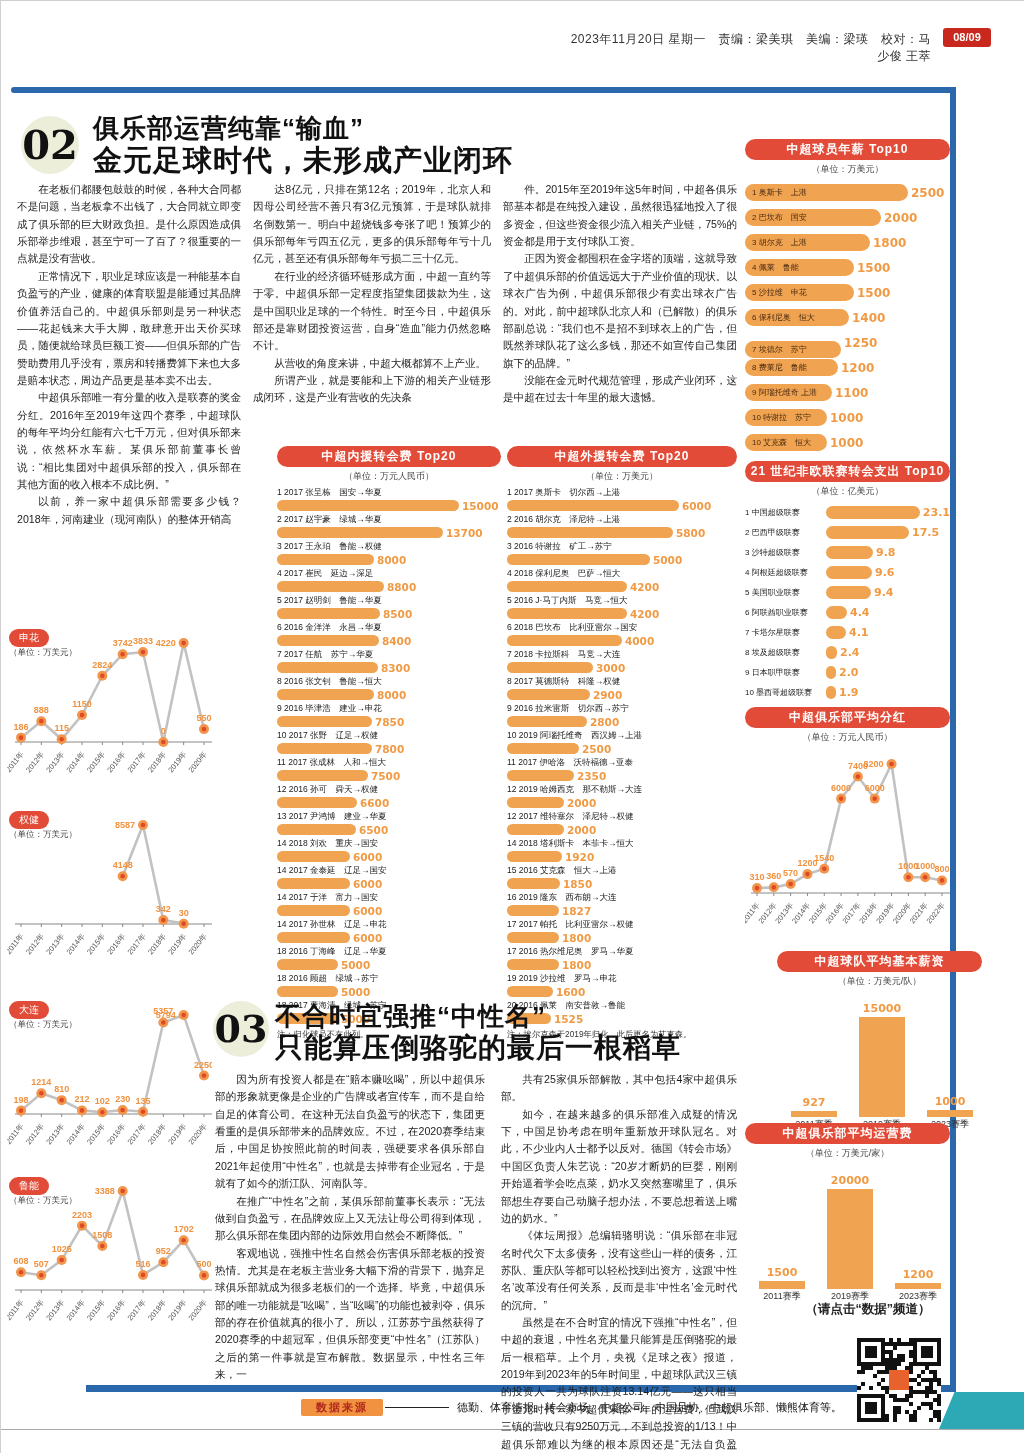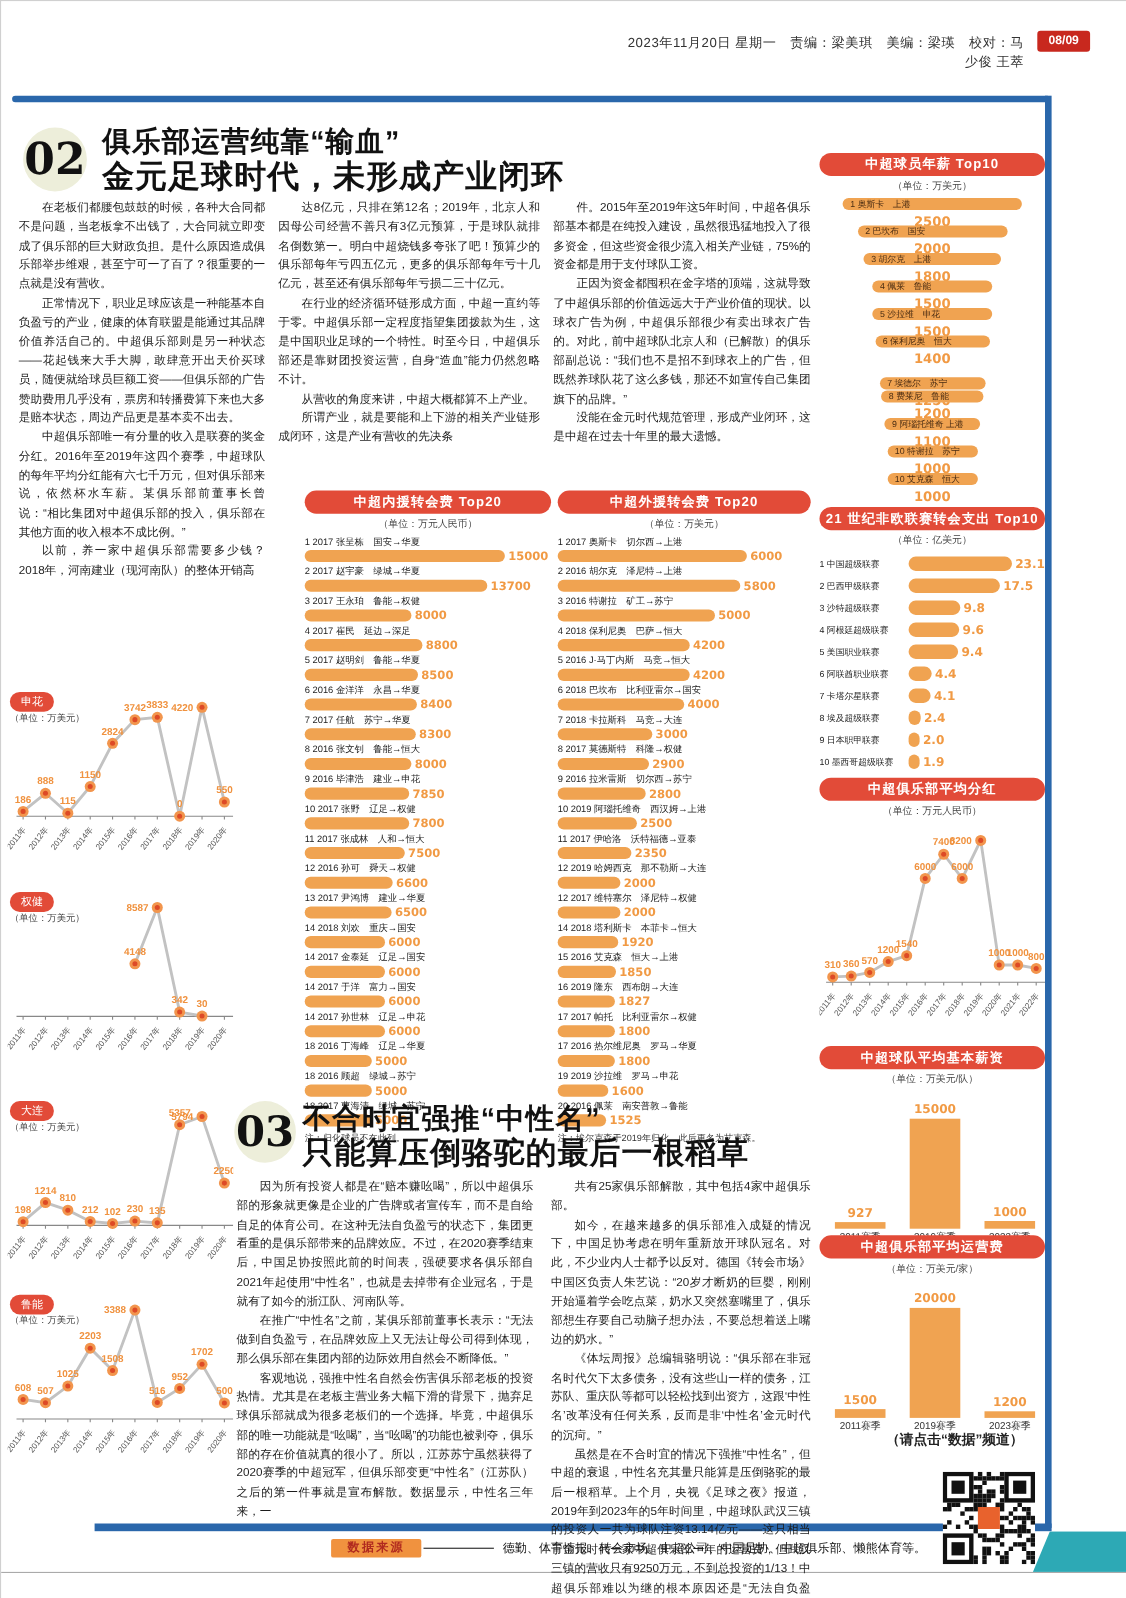--- a/index.html
+++ b/index.html
@@ -19,21 +19,21 @@
   .chartbox{position:absolute;}
   .pill-header{background:#e24b38;color:#fff;border-radius:12px;text-align:center;font-weight:bold;font-size:12px;height:21px;line-height:21px;letter-spacing:1px;}
   .unit{font-size:9px;color:#444;text-align:center;margin:3px 0 4px;}
   .bar{background:#f0a351;border-radius:7px;}
   .val{color:#f19a44;font-weight:bold;font-family:"DejaVu Sans",sans-serif;white-space:nowrap;}
   .t20row{margin-bottom:3px;}
   .t20label{font-size:8.5px;color:#222;white-space:nowrap;margin-bottom:1px;}
   .t20barline{display:flex;align-items:center;gap:3px;height:11px;}
   .t20barline .bar{height:11px;}
   .t20barline .val{font-size:10.5px;}
-  .salrow{height:25px;display:flex;align-items:center;gap:3px;flex-direction:column;}
+  .salrow{height:25px;display:flex;align-items:center;gap:3px;}
   .salbar{height:17px;border-radius:9px;background:#f0a351;display:flex;align-items:center;overflow:visible;}
   .salbar span{font-size:8px;color:#4a2c12;white-space:nowrap;padding-left:7px;}
   .salrow .val{font-size:12px;}
   .spendrow{height:20px;display:flex;align-items:center;gap:3px;}
   .spendlabel{width:78px;font-size:8px;color:#222;white-space:nowrap;flex:none;}
   .spendrow .bar{height:13px;}
   .spendrow .val{font-size:11px;}
   .note{font-size:8.3px;color:#333;margin-top:5px;}
   .lc-badge{position:absolute;left:2px;top:2px;background:#e24b38;color:#fff;font-size:10px;font-weight:normal;padding:2px 10px;border-radius:10px;}
   .lc-unit{position:absolute;left:2px;top:20px;font-size:8.5px;color:#444;}
@@ -768,21 +768,21 @@
         <circle cx="163.36363636363635" cy="129.26829268292684" r="5" fill="#f2954d"></circle>
         <circle cx="163.36363636363635" cy="129.26829268292684" r="2.3" fill="#dd4a26"></circle>
         <text x="163.36363636363635" y="121.26829268292684" font-size="9" font-weight="bold" fill="#f0923f" text-anchor="middle">1000</text>
         <circle cx="180.18181818181816" cy="129.26829268292684" r="5" fill="#f2954d"></circle>
         <circle cx="180.18181818181816" cy="129.26829268292684" r="2.3" fill="#dd4a26"></circle>
         <text x="180.18181818181816" y="121.26829268292684" font-size="9" font-weight="bold" fill="#f0923f" text-anchor="middle">1000</text>
         <circle cx="196.99999999999997" cy="132.41463414634146" r="5" fill="#f2954d"></circle>
         <circle cx="196.99999999999997" cy="132.41463414634146" r="2.3" fill="#dd4a26"></circle>
         <text x="196.99999999999997" y="124.41463414634146" font-size="9" font-weight="bold" fill="#f0923f" text-anchor="middle">800</text>
       </svg></div>
-  <div class="chartbox" id="c-base" style="left:744px;top:950px;width:205px;">
+  <div class="chartbox" id="c-base" style="left:776px;top:950px;width:205px;">
       <div class="pill-header">中超球队平均基本薪资</div>
       <div class="unit">（单位：万美元/队）</div>
       <div class="vbar-wrap">
         <div class="vbar" style="left: 14px; width: 46px; height: 6px;"></div>
         <div class="vbar-val val" style="left: 6px; width: 62px; bottom: 22px;">927</div>
         <div class="vbar-cat" style="left: 6px; width: 62px;">2011赛季</div>
         <div class="vbar" style="left: 82px; width: 46px; height: 100px;"></div>
         <div class="vbar-val val" style="left: 74px; width: 62px; bottom: 116px;">15000</div>
         <div class="vbar-cat" style="left: 74px; width: 62px;">2019赛季</div>
         <div class="vbar" style="left: 150px; width: 46px; height: 7px;"></div>

